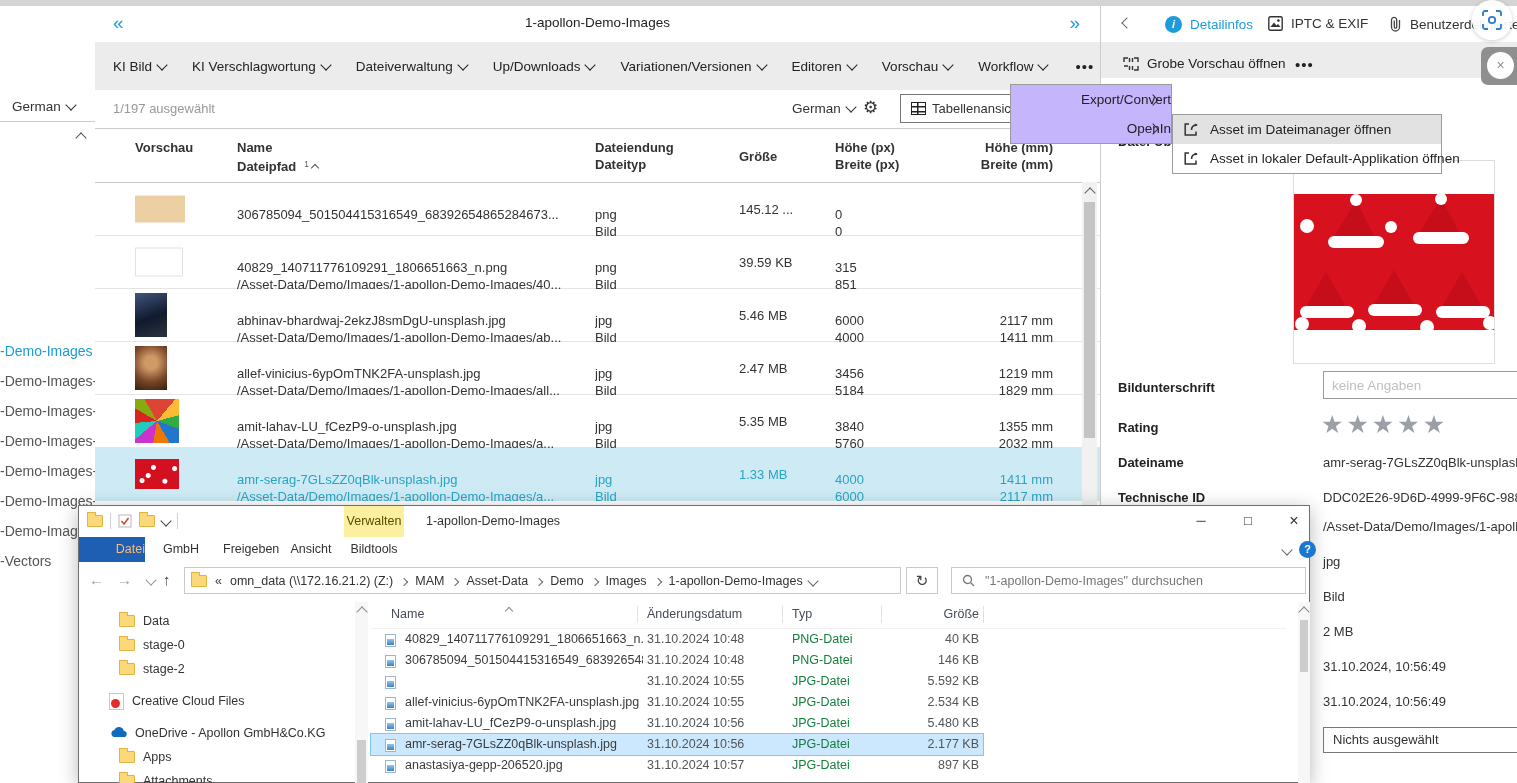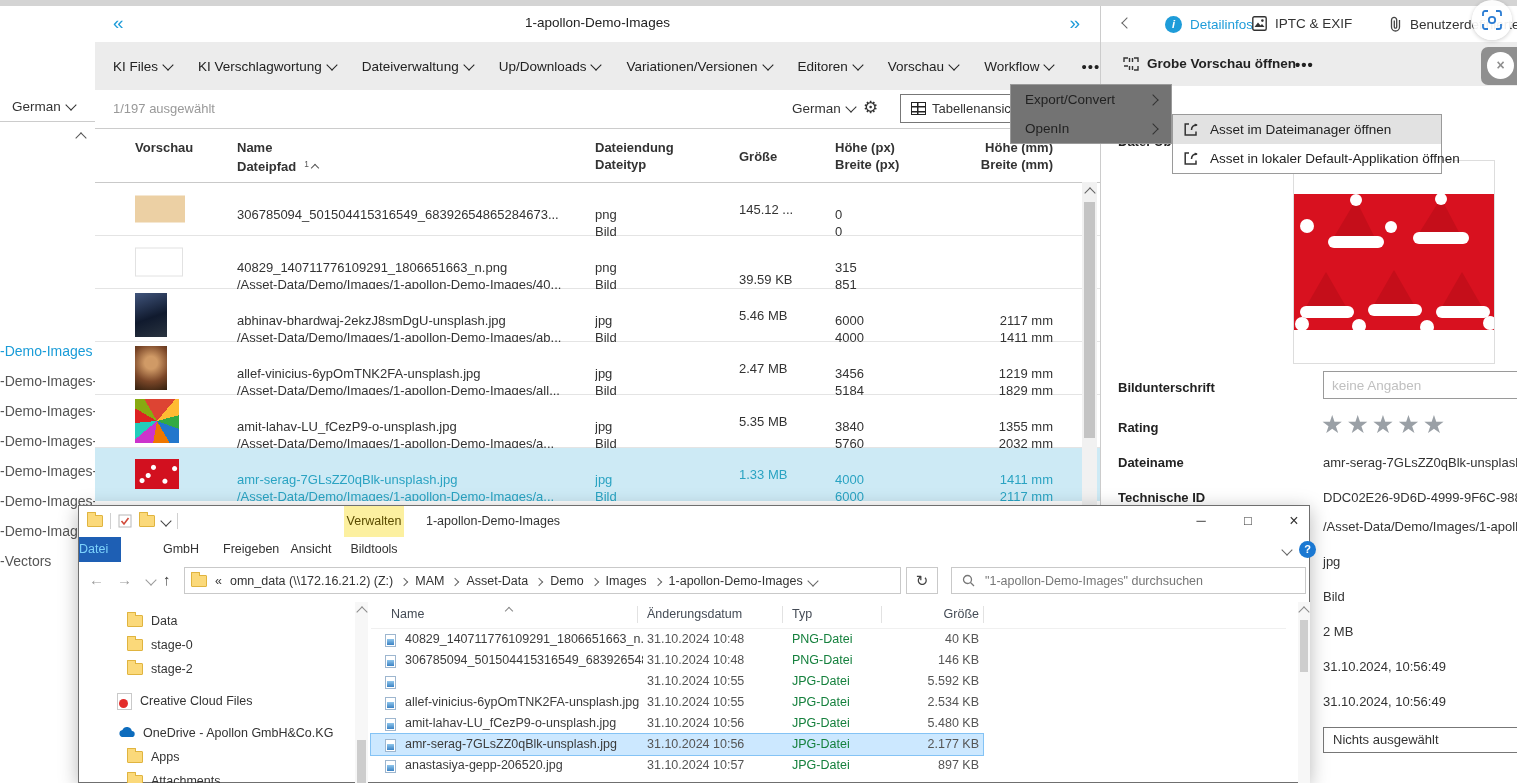--- a/index.html
+++ b/index.html
@@ -66,70 +66,70 @@
   .tscroll{position:absolute;left:987px;top:54px;width:15px;height:330px;background:#f1f1f1;}
   .tscroll .arr{position:absolute;left:4px;top:7px;color:#606060;}
   .tscroll .thumbbar{position:absolute;left:2px;top:20px;width:11px;height:236px;background:#c4c4c4;}
   
   .rpanel{left:1100px;top:6px;width:417px;height:777px;background:#fff;border-left:1px solid #ccc;}
   .rp-tabs{position:absolute;left:0;top:0;width:100%;height:36px;background:#fff;}
   .rp-back{position:absolute;left:22px;top:13px;color:#666;cursor:pointer;}
   .rp-tab{position:absolute;top:10px;display:flex;align-items:center;cursor:pointer;color:#333;font-size:13.5px;white-space:nowrap;}
   .rp-tab.active{color:#1e9cd9;}
   .info-circle{width:17px;height:17px;border-radius:50%;background:#1e9cd9;color:#fff;font-size:11px;font-weight:bold;text-align:center;line-height:17px;margin-right:8px;font-style:italic;}
-  .rp-actionbar{position:absolute;left:0;top:36px;width:100%;height:44px;background:#ececec;font-weight:bold;}
+  .rp-actionbar{position:absolute;left:0;top:36px;width:100%;height:36px;background:#ececec;}
   .rp-action{position:absolute;left:22px;top:14px;display:flex;align-items:center;color:#222;font-size:13.5px;cursor:pointer;}
   .rp-more{position:absolute;left:194px;top:14px;color:#222;font-size:15px;letter-spacing:1px;cursor:pointer;}
   .close-chip{position:absolute;left:380px;top:5px;width:44px;height:38px;background:#8f8f8f;border-radius:7px;cursor:pointer;}
   .close-chip .circ{position:absolute;left:6px;top:5px;width:27px;height:27px;border-radius:50%;background:#fff;color:#8f8f8f;text-align:center;line-height:26px;font-size:14px;}
   .rp-section{position:absolute;left:17px;top:128px;font-weight:bold;color:#222;max-width:56px;white-space:nowrap;overflow:hidden;}
   .preview-box{position:absolute;left:192px;top:154px;width:200px;height:202px;border:1px solid #ddd;background:#fff;display:flex;align-items:center;justify-content:center;}
   .fld-label{position:absolute;left:17px;font-weight:bold;color:#222;}
   .fld-value{position:absolute;left:222px;color:#333;white-space:nowrap;}
   .caption-input{position:absolute;left:222px;top:365px;width:200px;height:26px;border:1px solid #9a9a9a;background:#fff;font-family:"Liberation Sans",sans-serif;font-size:13.5px;padding:0 8px;color:#333;}
   .caption-input::placeholder{color:#c0c0c0;}
   .stars{position:absolute;left:220px;top:404px;color:#9aa0a6;font-size:25px;letter-spacing:3px;cursor:pointer;}
   .rp-values{position:absolute;left:222px;top:512px;}
   .rp-values div{height:35px;line-height:18px;color:#333;white-space:nowrap;}
   .rp-select{position:absolute;left:222px;top:721px;width:193px;height:24px;border:1px solid #777;background:#fff;line-height:24px;padding-left:9px;color:#333;cursor:pointer;}
   
   .float-crop{left:1472px;top:0px;width:40px;height:40px;border-radius:50%;background:rgba(255,255,255,.92);box-shadow:0 1px 4px rgba(0,0,0,.2);display:flex;align-items:center;justify-content:center;cursor:pointer;z-index:40;}
   
-  .ctx{left:1010px;top:84px;width:160px;background:#737373;border:1px solid #9a9a9a;z-index:30;}
+  .ctx{left:1010px;top:84px;width:160px;background:#c4b5fd;border:1px solid #9a9a9a;z-index:30;text-align:right;}
   .ctx-item{position:relative;height:29px;line-height:29px;padding-left:14px;color:#222;font-size:13.5px;cursor:pointer;}
   .ctx-item .chv{position:absolute;right:14px;top:11px;color:#333;}
   .submenu{left:1172px;top:114px;width:268px;background:#fff;border:1px solid #9a9a9a;z-index:31;}
   .sub-item{display:flex;align-items:center;height:29px;padding-left:10px;color:#222;font-size:13.5px;cursor:pointer;white-space:nowrap;}
   .sub-item.active{background:#e2e2e2;}
   .sub-item .ic{margin-right:10px;display:inline-flex;}
   
   .explorer{left:78px;top:505px;width:1232px;height:278px;background:#fff;border:1px solid #6f6f6f;box-shadow:0 4px 18px rgba(0,0,0,.28);z-index:20;box-sizing:border-box;font-size:12.5px;color:#444;}
   .ex-titlebar{position:absolute;left:0;top:0;width:100%;height:31px;background:#fff;}
   .qat{position:absolute;left:8px;top:7px;display:flex;align-items:center;gap:7px;}
   .qat .sep{width:1px;height:16px;background:#d0d0d0;}
   .verwalten{position:absolute;left:265px;top:0;width:60px;height:31px;background:#fcf0a0;text-align:center;line-height:31px;color:#5a4b00;cursor:pointer;}
   .ex-title{position:absolute;left:347px;top:8px;color:#333;font-size:12.5px;}
   .win-btn{position:absolute;top:0;width:34px;height:29px;text-align:center;line-height:29px;color:#333;cursor:pointer;font-size:13px;}
   .ex-tabs{position:absolute;left:0;top:31px;width:100%;height:25px;background:#fff;border-bottom:1px solid #e4e4e4;}
   .ex-tab{position:absolute;top:0;height:25px;line-height:25px;color:#333;cursor:pointer;}
-  .tab-datei{left:0;width:42px;background:#1e5fb4;color:#7dd3fc;text-align:left;}
+  .tab-datei{left:0;width:66px;background:#1e5fb4;color:#fdba74;text-align:right;}
   .ribbon-chv{position:absolute;left:1198px;top:9px;color:#666;}
   .help-circ{position:absolute;left:1220px;top:4px;width:17px;height:17px;border-radius:50%;background:#1a78d2;color:#fff;text-align:center;line-height:17px;font-size:11px;font-weight:bold;cursor:pointer;}
   .ex-nav{position:absolute;left:0;top:56px;width:100%;height:38px;background:#fff;}
   .nav-ic{position:absolute;top:9px;font-size:15px;color:#9b9b9b;cursor:pointer;}
   .addr{position:absolute;left:105px;top:5px;width:717px;height:27px;border:1px solid #c9c9c9;display:flex;align-items:center;padding-left:6px;box-sizing:border-box;}
   .crumb{color:#333;white-space:nowrap;cursor:pointer;}
   .crumb-sep{margin:0 8px;color:#666;}
   .crumb-sep .chv{width:5px;height:5px;border-width:1.3px;}
   .addr-chv{margin-left:auto;margin-right:10px;color:#666;}
   .refresh-box{position:absolute;left:827px;top:5px;width:32px;height:27px;border:1px solid #c9c9c9;text-align:center;line-height:25px;color:#444;font-size:15px;cursor:pointer;box-sizing:border-box;}
   .searchbox{position:absolute;left:872px;top:5px;width:355px;height:27px;border:1px solid #c9c9c9;display:flex;align-items:center;padding-left:10px;box-sizing:border-box;color:#767676;cursor:text;}
   .searchbox .ph{margin-left:10px;white-space:nowrap;overflow:hidden;}
   .ex-body{position:absolute;left:0;top:96px;width:100%;height:182px;}
-  .ex-tree{position:absolute;left:12px;top:0;width:274px;height:100%;}
+  .ex-tree{position:absolute;left:4px;top:0;width:274px;height:100%;}
   .tree-item{position:absolute;display:flex;align-items:center;height:22px;cursor:pointer;color:#333;white-space:nowrap;}
   .tree-item .lbl{margin-left:8px;}
   .tree-scroll{position:absolute;left:276px;top:0;width:13px;height:182px;background:#f7f7f7;}
   .tree-scroll .arr{position:absolute;left:3px;top:6px;color:#8a8a8a;}
   .tree-scroll .thumbbar{position:absolute;left:2px;top:138px;width:9px;height:44px;background:#cdcdcd;}
   .ex-files{position:absolute;left:292px;top:0;width:915px;height:100%;}
   .fl-head{position:relative;height:26px;color:#444b55;border-bottom:1px solid #f0f0f0;}
   .fl-col{position:absolute;top:5px;}
   .fl-name{left:20px;}  .fl-date{left:276px;} .fl-typ{left:421px;} .fl-size{left:520px;width:88px;text-align:right;}
   .fl-sort{position:absolute;left:135px;top:1px;color:#888;}
@@ -178,21 +178,21 @@
       </div>
   </div>
 
   <div class="abs main">
     <div class="titlebar">
       <span class="tb-prev">«</span>
       <div class="tb-title">1-apollon-Demo-Images</div>
       <span class="tb-next">»</span>
     </div>
     <div class="menubar" id="menu-items">
-        <div class="menu-item"><span>KI Files</span><i class="chv down"></i></div>
+        <div class="menu-item"><span>KI Bild</span><i class="chv down"></i></div>
         <div class="menu-item"><span>KI Verschlagwortung</span><i class="chv down"></i></div>
         <div class="menu-item"><span>Dateiverwaltung</span><i class="chv down"></i></div>
         <div class="menu-item"><span>Up/Downloads</span><i class="chv down"></i></div>
         <div class="menu-item"><span>Variationen/Versionen</span><i class="chv down"></i></div>
         <div class="menu-item"><span>Editoren</span><i class="chv down"></i></div>
         <div class="menu-item"><span>Vorschau</span><i class="chv down"></i></div>
         <div class="menu-item"><span>Workflow</span><i class="chv down"></i></div>
         <span class="menu-more">•••</span>
       </div>
     <div class="toolbar">
@@ -237,21 +237,21 @@
           <div class="trow">
             <div class="thumb th-logo"></div>
             <div class="tcol c-name">
               <div>40829_140711776109291_1806651663_n.png</div>
               <div>/Asset-Data/Demo/Images/1-apollon-Demo-Images/40...</div>
             </div>
             <div class="tcol c-ext">
               <div>png</div>
               <div>Bild</div>
             </div>
-            <div class="tcol c-size" style="top: 18px; margin-top: 17px;">39.59 KB</div>
+            <div class="tcol c-size" style="top: 18px;">39.59 KB</div>
             <div class="tcol c-px">
               <div>315</div>
               <div>851</div>
             </div>
             <div class="tcol c-mm">
               <div></div>
               <div></div>
             </div>
           </div>
           <div class="trow">
@@ -362,21 +362,21 @@
     </div>
   </div>
 
   <div class="abs rpanel">
     <div class="rp-tabs">
       <i class="chv left rp-back"></i>
       <div class="rp-tab active" style="left:64px;">
         <span class="info-circle">i</span>
           <span>Detailinfos</span>
         </div>
-      <div class="rp-tab" style="left:151px;">
+      <div class="rp-tab" style="left:167px;">
         <svg width="15" height="15" viewBox="0 0 15 15" style="margin-right:8px">
             <rect x="0.8" y="0.8" width="13.4" height="13.4" rx="1.5" fill="none" stroke="#333" stroke-width="1.4"></rect>
             <path d="M2.5 11 6 6.5 8.5 9.5 10 8l2.5 3z" fill="#333"></path>
             <circle cx="10.4" cy="4.6" r="1.3" fill="#333"></circle>
           </svg>
         <span>IPTC &amp; EXIF</span>
         </div>
       <div class="rp-tab" style="left:288px;width:130px;overflow:hidden;">
         <svg width="13" height="16" viewBox="0 0 13 16" style="margin-right:8px;flex:0 0 auto;">
             <path d="M10.5 4v7a4 4 0 0 1-8 0V4a2.6 2.6 0 0 1 5.2 0v7a1.2 1.2 0 0 1-2.4 0V4.5" fill="none" stroke="#444" stroke-width="1.3"></path>

